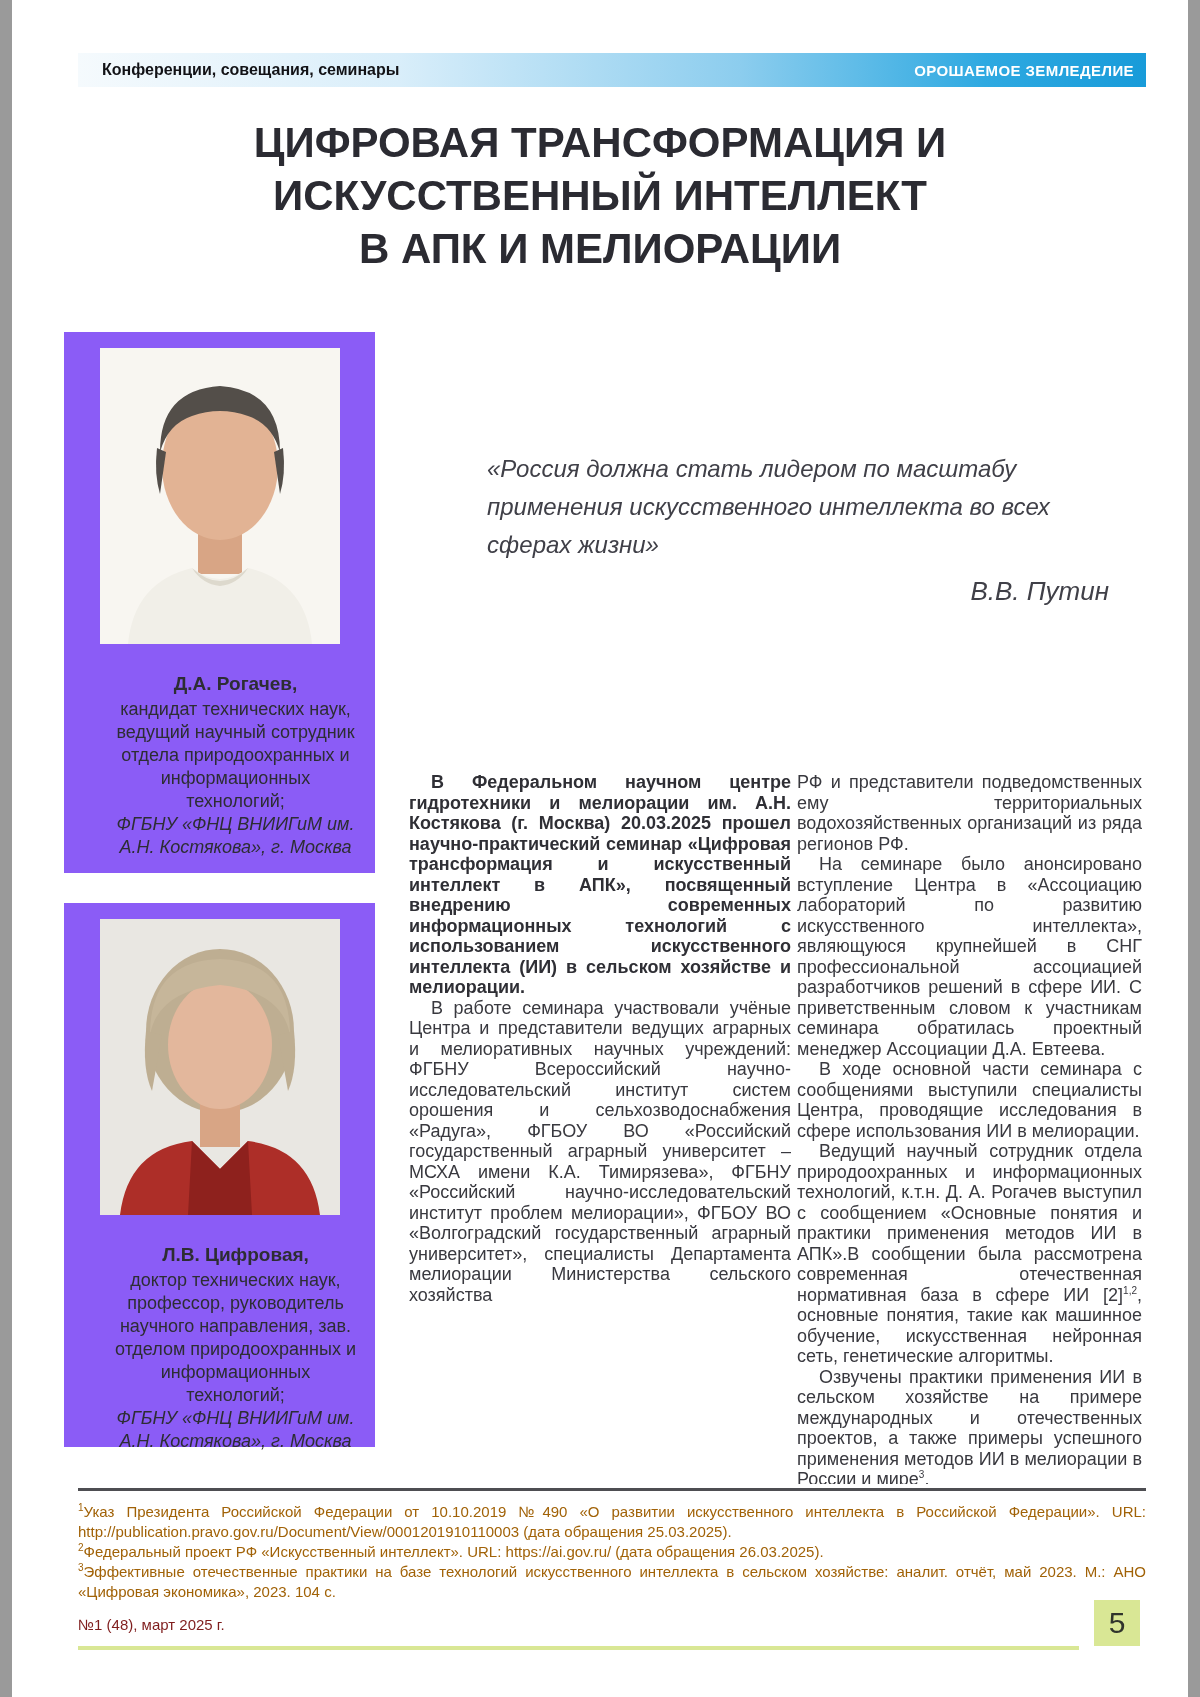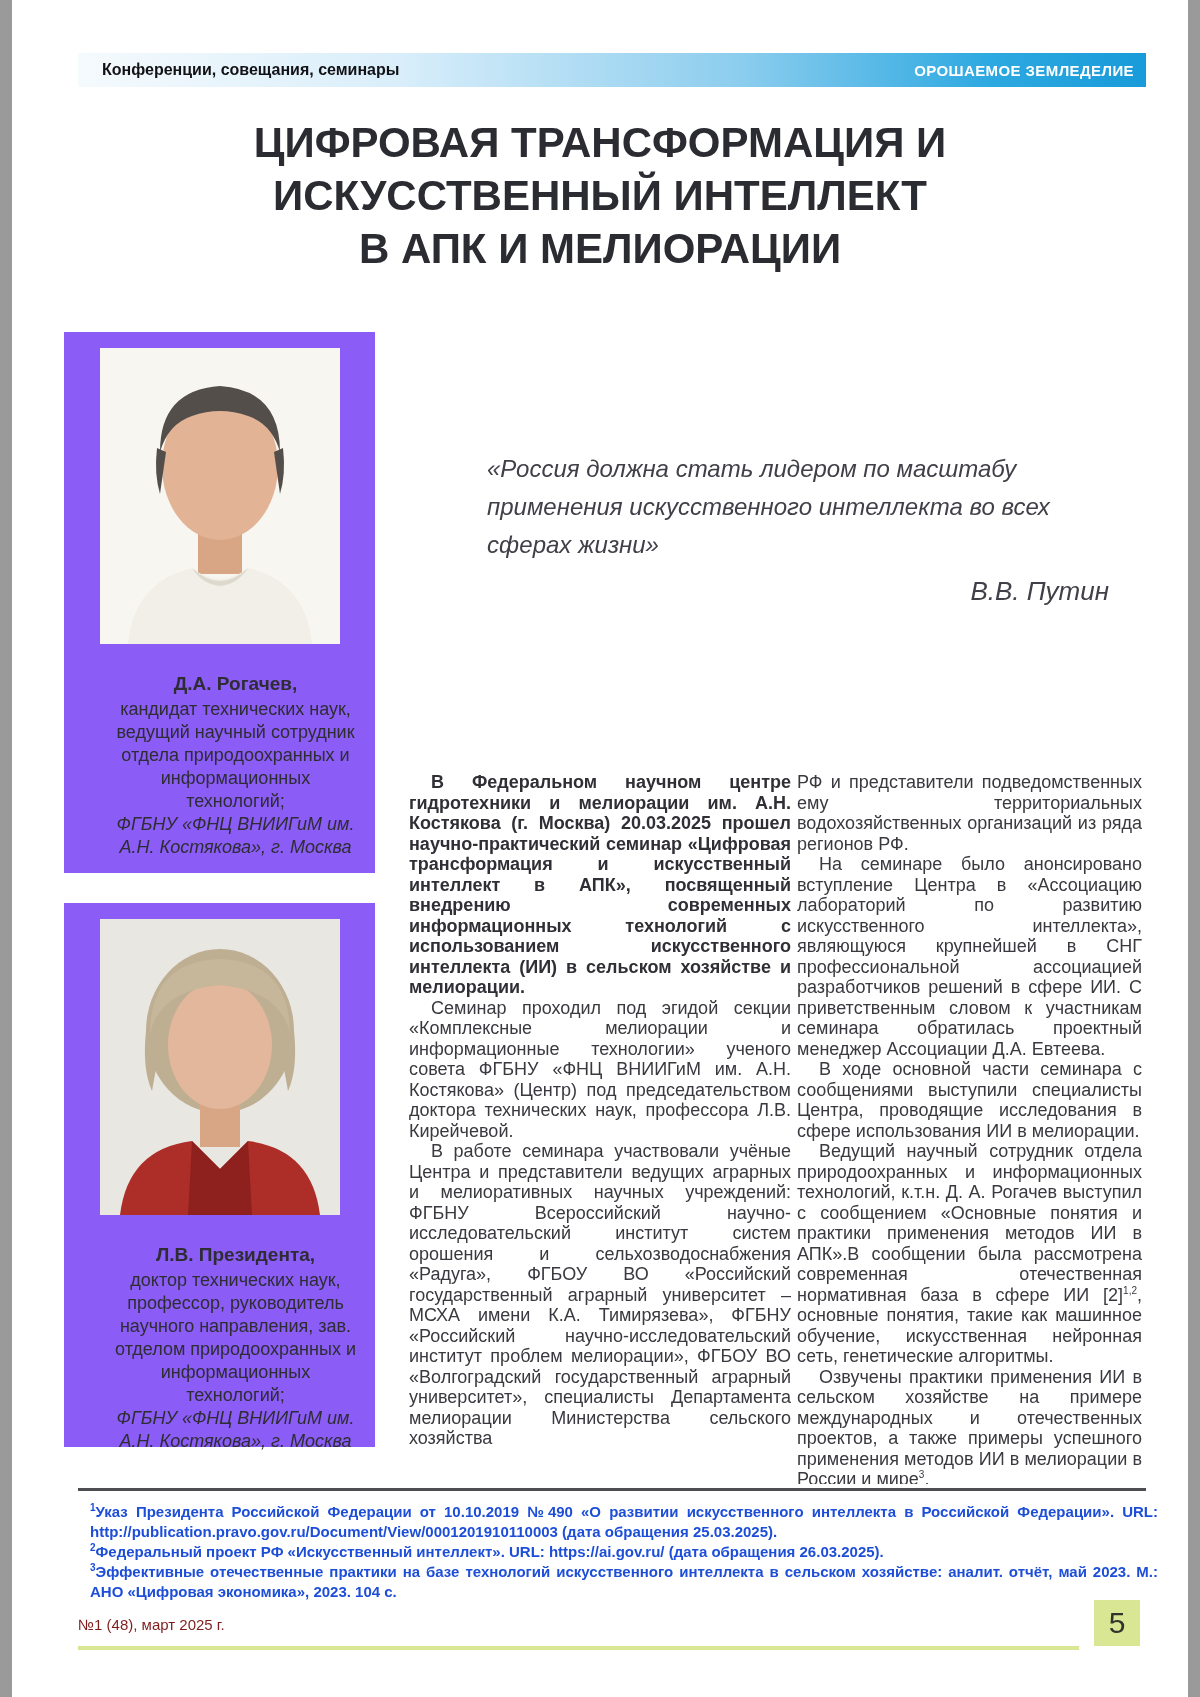--- a/index.html
+++ b/index.html
@@ -38,22 +38,22 @@
   .col{position:absolute;top:772px;max-height:712px;overflow:hidden;
     color:#39393f;font-size:18px;line-height:20.5px;text-align:justify;}
   .col-left{left:397px;width:382px;}
   .col-right{left:785px;width:345px;}
   .para{margin:0;}
   .para.indent{text-indent:22px;}
   .para.bold{font-weight:bold;color:#2f2f35;}
   .para sup{font-size:10px;line-height:0;}
   
   .fn-divider{position:absolute;left:66px;top:1488px;width:1068px;height:3px;background:#4e4e52;}
-  .footnotes{position:absolute;left:78px;top:1502px;width:1068px;
-    color:#1d4ed8;font-size:15px;line-height:20px;text-align:justify;font-weight:bold;}
+  .footnotes{position:absolute;left:66px;top:1502px;width:1068px;
+    color:#a16207;font-size:15px;line-height:20px;text-align:justify;}
   .fn{margin:0;}
   .fn sup{font-size:10px;line-height:0;}
   
   .footer-issue{position:absolute;left:66px;top:1616px;font-size:15px;color:#7f1d1d;}
   .footer-rule{position:absolute;left:66px;top:1646px;width:1001px;height:4px;background:#d9e795;}
   .page-badge{position:absolute;left:1082px;top:1600px;width:46px;height:46px;background:#d9e795;
     color:#30342c;font-size:30px;display:flex;align-items:center;justify-content:center;}
 </style>
 </head>
 <body>
@@ -99,34 +99,33 @@
         <rect x="100" y="176" width="40" height="52" fill="#d8a585"></rect>
         <ellipse cx="120" cy="126" rx="52" ry="64" fill="#e3b79c"></ellipse>
         <path d="M50 116 Q50 42 120 40 Q190 42 190 116 Q182 72 120 66 Q58 72 50 116 Z" fill="#c6b69a"></path>
         <path d="M46 112 Q42 150 52 172 L62 116 Z" fill="#beae92"></path>
         <path d="M194 112 Q198 150 188 172 L178 116 Z" fill="#beae92"></path>
         <path d="M20 296 Q28 230 92 222 L120 250 L148 222 Q212 230 220 296 Z" fill="#ad2e28"></path>
         <path d="M92 222 L120 250 L148 222 L152 296 L88 296 Z" fill="#8e211d"></path>
       </svg>
     </div>
     <div class="caption">
-      <div class="cap-name">Л.В. Президента,</div>
+      <div class="cap-name">Л.В. Цифровая,</div>
       <div class="cap-role">доктор технических наук, профессор, руководитель научного направления, зав. отделом природоохранных и информационных технологий;</div>
       <div class="cap-aff">ФГБНУ «ФНЦ ВНИИГиМ им. А.Н. Костякова», г. Москва</div>
     </div>
   </aside>
 
   <blockquote class="quote">
     <div class="quote-text">«Россия должна стать лидером по масштабу применения искусственного интеллекта во всех сферах жизни»</div>
     <div class="quote-attr">В.В. Путин</div>
   </blockquote>
 
   <div class="col col-left">
     <p class="para bold indent">В Федеральном научном центре гидротехники и мелиорации им. А.Н. Костякова (г. Москва) 20.03.2025 прошел научно-практический семинар «Цифровая трансформация и искусственный интеллект в АПК», посвященный внедрению современных информационных технологий с использованием искусственного интеллекта (ИИ) в сельском хозяйстве и мелиорации.</p>
-    <p class="para indent">Семинар проходил под эгидой секции «Комплексные мелиорации и информационные технологии» ученого совета ФГБНУ «ФНЦ ВНИИГиМ им. А.Н. Костякова» (Центр) под председательством доктора технических наук, профессора Л.В. Кирейчевой.</p>
     <p class="para indent">В работе семинара участвовали учёные Центра и представители ведущих аграрных и мелиоративных научных учреждений: ФГБНУ Всероссийский научно-исследовательский институт систем орошения и сельхозводоснабжения «Радуга», ФГБОУ ВО «Российский государственный аграрный университет – МСХА имени К.А. Тимирязева», ФГБНУ «Российский научно-исследовательский институт проблем мелиорации», ФГБОУ ВО «Волгоградский государственный аграрный университет», специалисты Департамента мелиорации Министерства сельского хозяйства</p>
   </div>
 
   <div class="col col-right">
     <p class="para">РФ и представители подведомственных ему территориальных водохозяйственных организаций из ряда регионов РФ.</p>
     <p class="para indent">На семинаре было анонсировано вступление Центра в «Ассоциацию лабораторий по развитию искусственного интеллекта», являющуюся крупнейшей в СНГ профессиональной ассоциацией разработчиков решений в сфере ИИ. С приветственным словом к участникам семинара обратилась проектный менеджер Ассоциации Д.А. Евтеева.</p>
     <p class="para indent">В ходе основной части семинара с сообщениями выступили специалисты Центра, проводящие исследования в сфере использования ИИ в мелиорации.</p>
     <p class="para indent"><span>Ведущий научный сотрудник отдела природоохранных и информационных технологий, к.т.н. Д. А. Рогачев выступил с сообщением «Основные понятия и практики применения методов ИИ в АПК».В сообщении была рассмотрена современная отечественная нормативная база в сфере ИИ [2]</span><sup>1,2</sup><span>, основные понятия, такие как машинное обучение, искусственная нейронная сеть, генетические алгоритмы.</span></p>
     <p class="para indent"><span>Озвучены практики применения ИИ в сельском хозяйстве на примере международных и отечественных проектов, а также примеры успешного применения методов ИИ в мелиорации в России и мире</span><sup>3</sup><span>.</span></p>
   </div>

